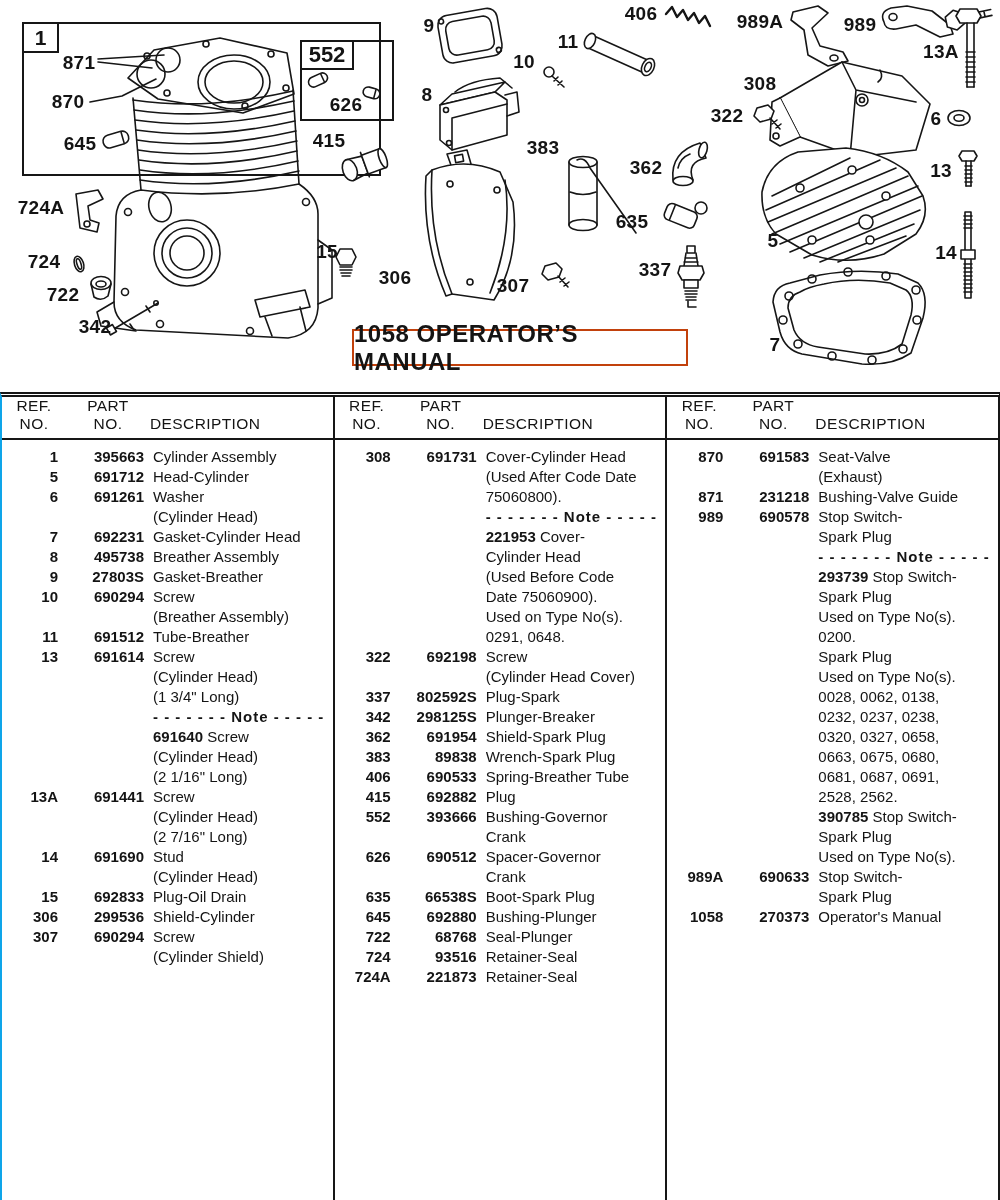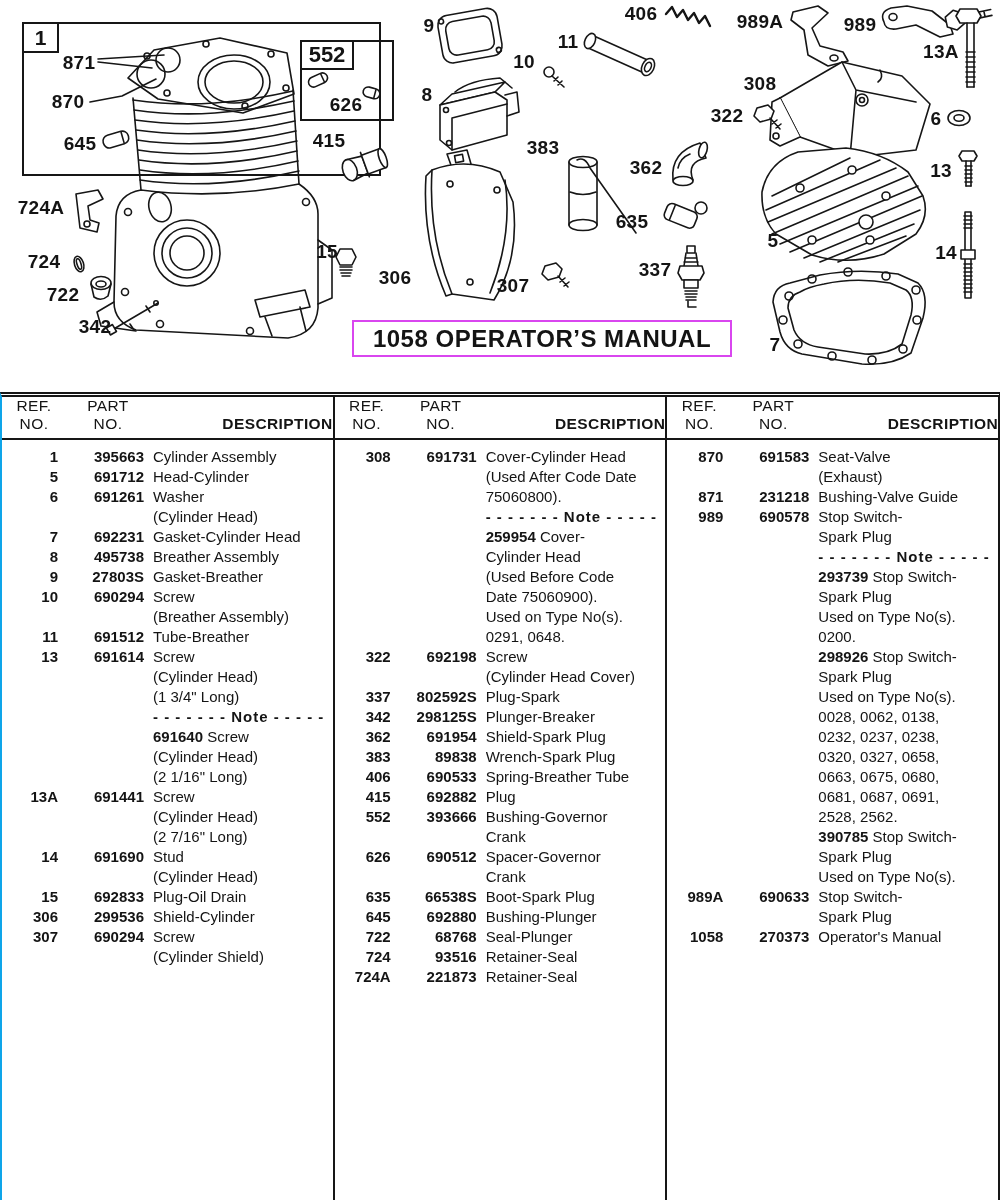--- a/index.html
+++ b/index.html
@@ -19,41 +19,41 @@
   #box-1{left:22px;top:22px;width:359px;height:154px;}
   #box-1 .tag{width:37px;height:31px;}
   #box-552{left:300px;top:40px;width:94px;height:81px;}
   #box-552 .tag{width:54px;height:30px;font-size:22px;}
   .dsvg{position:absolute;left:0;top:0;}
   .part-label{
     position:absolute;transform:translate(-50%,-50%);
     font-weight:bold;font-size:19px;letter-spacing:0.3px;white-space:nowrap;
   }
   .callout{
-    position:absolute;left:352px;top:320px;width:380px;height:37px;
-    border:2px solid #d946ef;box-sizing:border-box;background:#fff;
+    position:absolute;left:352px;top:329px;width:336px;height:37px;
+    border:2px solid #c2410c;box-sizing:border-box;background:#fff;
     display:flex;align-items:center;justify-content:center;
     font-weight:bold;font-size:24px;letter-spacing:0.5px;
   }
   
   .ptable{
     position:absolute;left:0;top:392px;width:1000px;height:823px;box-sizing:border-box;
     border-top:5px double #161616;border-left:2px solid #0ea5e9;border-right:2px solid #161616;
     display:flex;background:#fff;
   }
   .pcol{flex:1;border-right:2px solid #161616;display:flex;flex-direction:column;min-width:0;}
   .pcol:last-child{border-right:none;}
   .col-head{
     height:43px;box-sizing:border-box;border-bottom:2px solid #161616;
     display:flex;align-items:flex-end;padding:0 0 5px 0;
     font-size:15.5px;letter-spacing:0.4px;
   }
   .h-ref{width:64px;text-align:center;line-height:18px;}
   .h-part{width:84px;text-align:center;line-height:18px;margin-top:24px;}
-  .h-desc{flex:1;text-align:right;line-height:18px;font-weight:bold;}
+  .h-desc{flex:1;text-align:left;line-height:18px;}
   .col-body{padding-top:7px;font-size:15px;}
   .trow{display:flex;line-height:20px;}
   .c-ref{width:56px;text-align:right;font-weight:bold;flex:none;}
   .c-part{width:86px;text-align:right;font-weight:bold;flex:none;}
   .c-desc{flex:1;margin-left:9px;white-space:nowrap;overflow:hidden;}
   .c-desc b{font-weight:bold;}
   .c-desc.note{font-weight:bold;letter-spacing:1px;}
 </style>
 </head>
 <body>
@@ -538,21 +538,21 @@
             <span class="c-desc">75060800).</span>
           </div>
           <div class="trow">
             <span class="c-ref"></span>
             <span class="c-part"></span>
             <span class="c-desc note">- - - - - - -<b> Note </b>- - - - -</span>
           </div>
           <div class="trow">
             <span class="c-ref"></span>
             <span class="c-part"></span>
-            <span class="c-desc"><b>259954</b> Cover-</span>
+            <span class="c-desc"><b>221953</b> Cover-</span>
           </div>
           <div class="trow">
             <span class="c-ref"></span>
             <span class="c-part"></span>
             <span class="c-desc">Cylinder Head</span>
           </div>
           <div class="trow">
             <span class="c-ref"></span>
             <span class="c-part"></span>
             <span class="c-desc">(Used Before Code</span>
@@ -718,25 +718,20 @@
             <span class="c-desc">Used on Type No(s).</span>
           </div>
           <div class="trow">
             <span class="c-ref"></span>
             <span class="c-part"></span>
             <span class="c-desc">0200.</span>
           </div>
           <div class="trow">
             <span class="c-ref"></span>
             <span class="c-part"></span>
-            <span class="c-desc"><b>298926</b> Stop Switch-</span>
-          </div>
-          <div class="trow">
-            <span class="c-ref"></span>
-            <span class="c-part"></span>
             <span class="c-desc">Spark Plug</span>
           </div>
           <div class="trow">
             <span class="c-ref"></span>
             <span class="c-part"></span>
             <span class="c-desc">Used on Type No(s).</span>
           </div>
           <div class="trow">
             <span class="c-ref"></span>
             <span class="c-part"></span>

